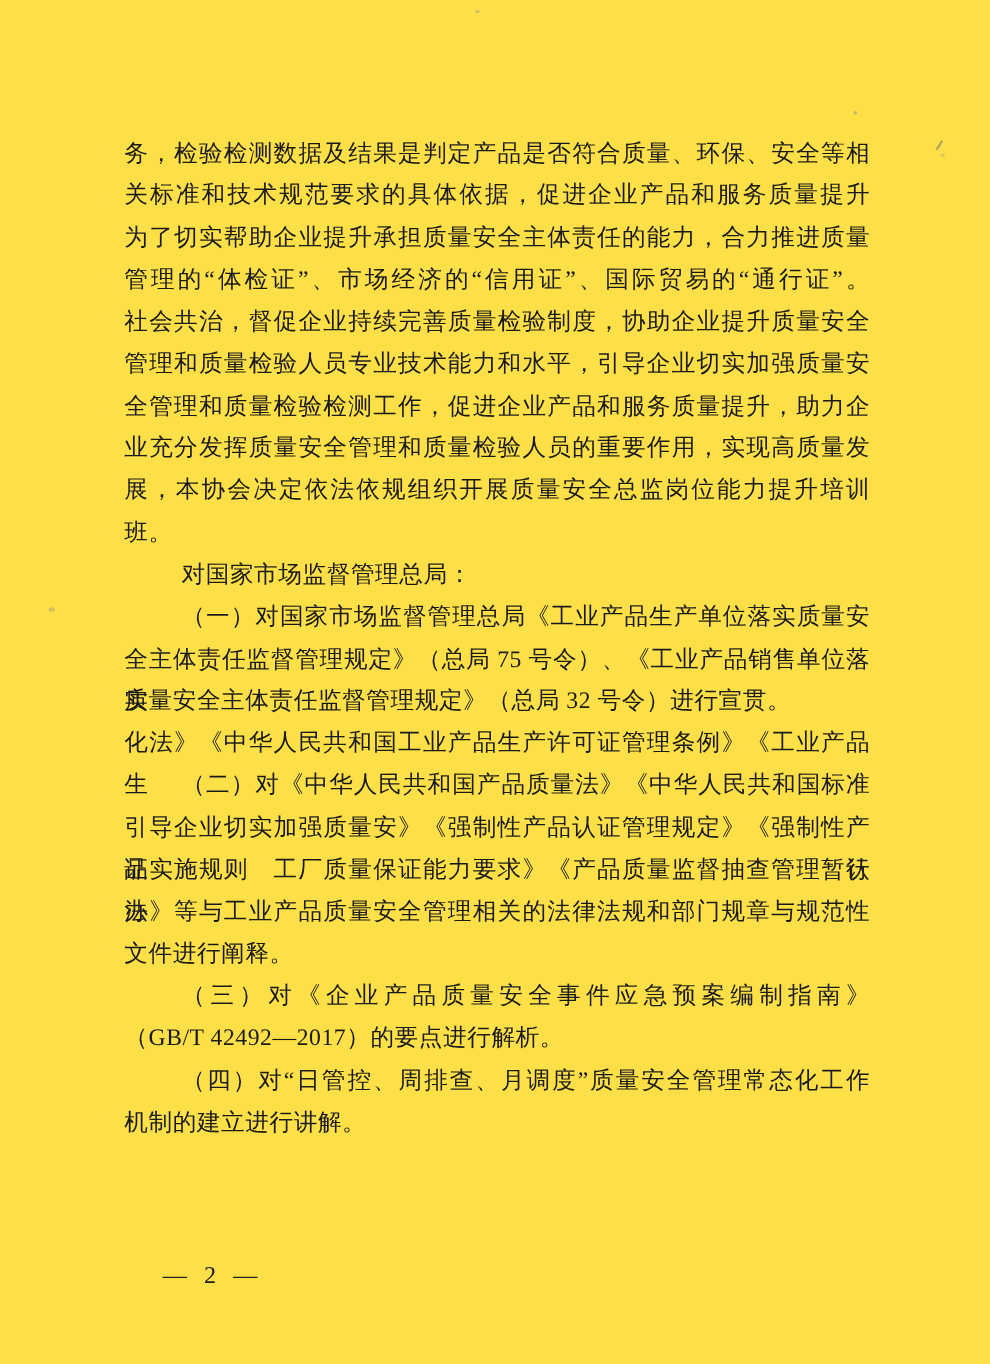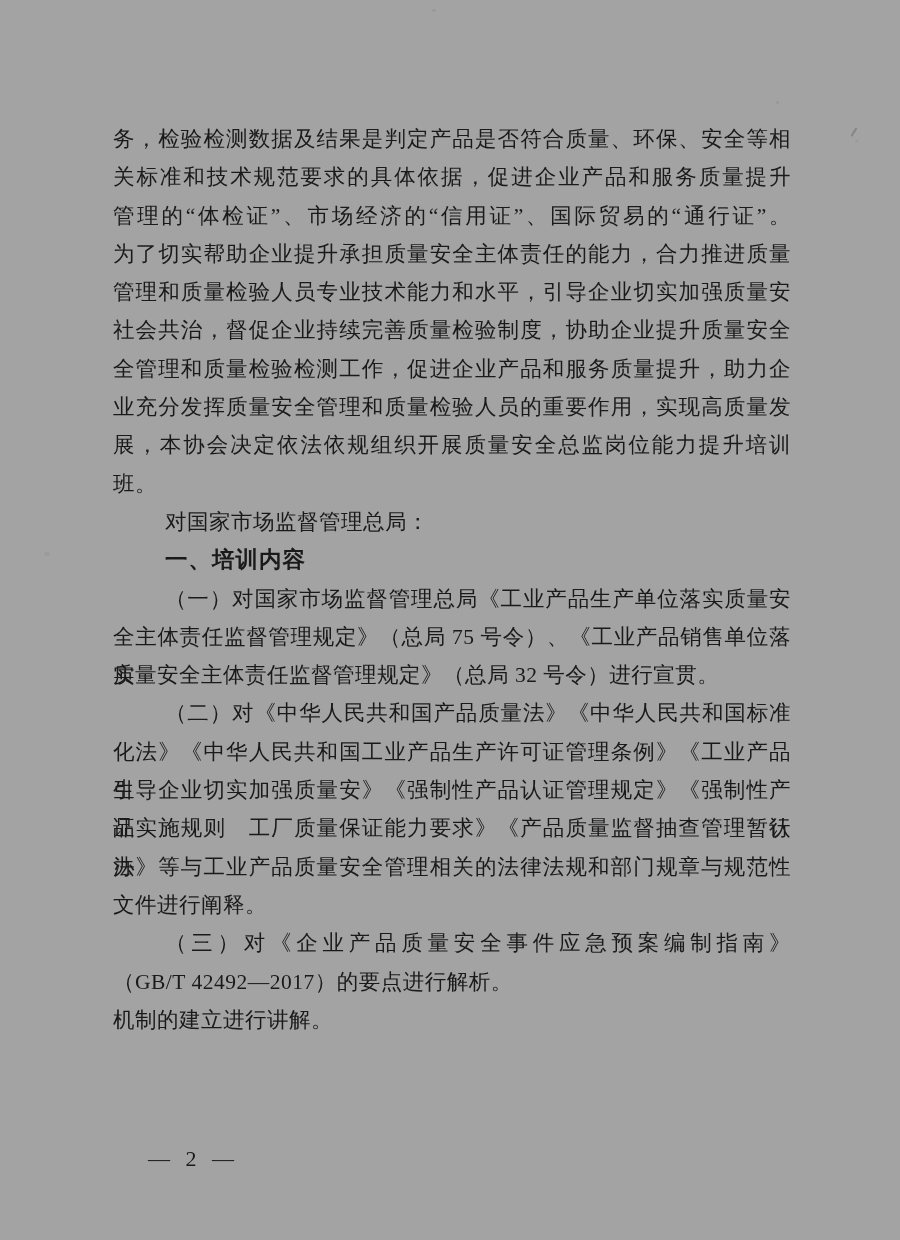--- a/index.html
+++ b/index.html
@@ -7,21 +7,21 @@
     padding: 0;
     width: 900px;
     height: 1240px;
     overflow: hidden;
     background: #ffffff;
   }
   .page {
     position: relative;
     width: 900px;
     height: 1240px;
-    background: #a3a3a3;
+    background: #fde047;
     font-family: "Liberation Serif", serif;
     color: #1a1a1a;
   }
   .textblock {
     position: absolute;
     left: 113px;
     top: 120px;
     width: 678px;
   }
   .line {
@@ -79,41 +79,41 @@
   .speck.s5 { left: 855px; top: 140px; width: 4px; height: 2px; opacity: .4; transform: rotate(-20deg); border-radius: 1px; }
 </style>
 </head>
 <body>
 
 <div class="page">
 
   <div class="textblock">
     <div class="line sp">务，检验检测数据及结果是判定产品是否符合质量、环保、安全等相</div>
     <div class="line sp">关标准和技术规范要求的具体依据，促进企业产品和服务质量提升</div>
+    <div class="line sp">为了切实帮助企业提升承担质量安全主体责任的能力，合力推进质量</div>
     <div class="line sp">管理的“体检证”、市场经济的“信用证”、国际贸易的“通行证”。</div>
-    <div class="line sp">为了切实帮助企业提升承担质量安全主体责任的能力，合力推进质量</div>
+    <div class="line sp">社会共治，督促企业持续完善质量检验制度，协助企业提升质量安全</div>
     <div class="line sp">管理和质量检验人员专业技术能力和水平，引导企业切实加强质量安</div>
-    <div class="line sp">社会共治，督促企业持续完善质量检验制度，协助企业提升质量安全</div>
     <div class="line sp">全管理和质量检验检测工作，促进企业产品和服务质量提升，助力企</div>
     <div class="line sp">业充分发挥质量安全管理和质量检验人员的重要作用，实现高质量发</div>
     <div class="line sp">展，本协会决定依法依规组织开展质量安全总监岗位能力提升培训</div>
     <div class="line">班。</div>
     <div class="line ind">对国家市场监督管理总局：</div>
-    <div class="line ind bold">一、培训内容</div>
     <div class="line ind sp">（一）对国家市场监督管理总局《工业产品生产单位落实质量安</div>
     <div class="line sp">全主体责任监督管理规定》（总局 75 号令）、《工业产品销售单位落实</div>
     <div class="line">质量安全主体责任监督管理规定》（总局 32 号令）进行宣贯。</div>
+    <div class="line sp">化法》《中华人民共和国工业产品生产许可证管理条例》《工业产品生</div>
     <div class="line ind sp">（二）对《中华人民共和国产品质量法》《中华人民共和国标准</div>
-    <div class="line sp">化法》《中华人民共和国工业产品生产许可证管理条例》《工业产品生</div>
     <div class="line sp">引导企业切实加强质量安》《强制性产品认证管理规定》《强制性产品认</div>
     <div class="line sp">证实施规则　工厂质量保证能力要求》《产品质量监督抽查管理暂行办</div>
     <div class="line sp">法》等与工业产品质量安全管理相关的法律法规和部门规章与规范性</div>
     <div class="line">文件进行阐释。</div>
     <div class="line ind sp">（三）对《企业产品质量安全事件应急预案编制指南》</div>
     <div class="line">（GB/T 42492—2017）的要点进行解析。</div>
+    <div class="line ind sp">（四）对“日管控、周排查、月调度”质量安全管理常态化工作</div>
     <div class="line">机制的建立进行讲解。</div>
   </div>
 
   <div class="footer">— 2 —</div>
 
   <div class="speck s1"></div>
   <div class="speck s2"></div>
   <div class="speck s3"></div>
   <div class="speck s4"></div>
   <div class="speck s5"></div>

